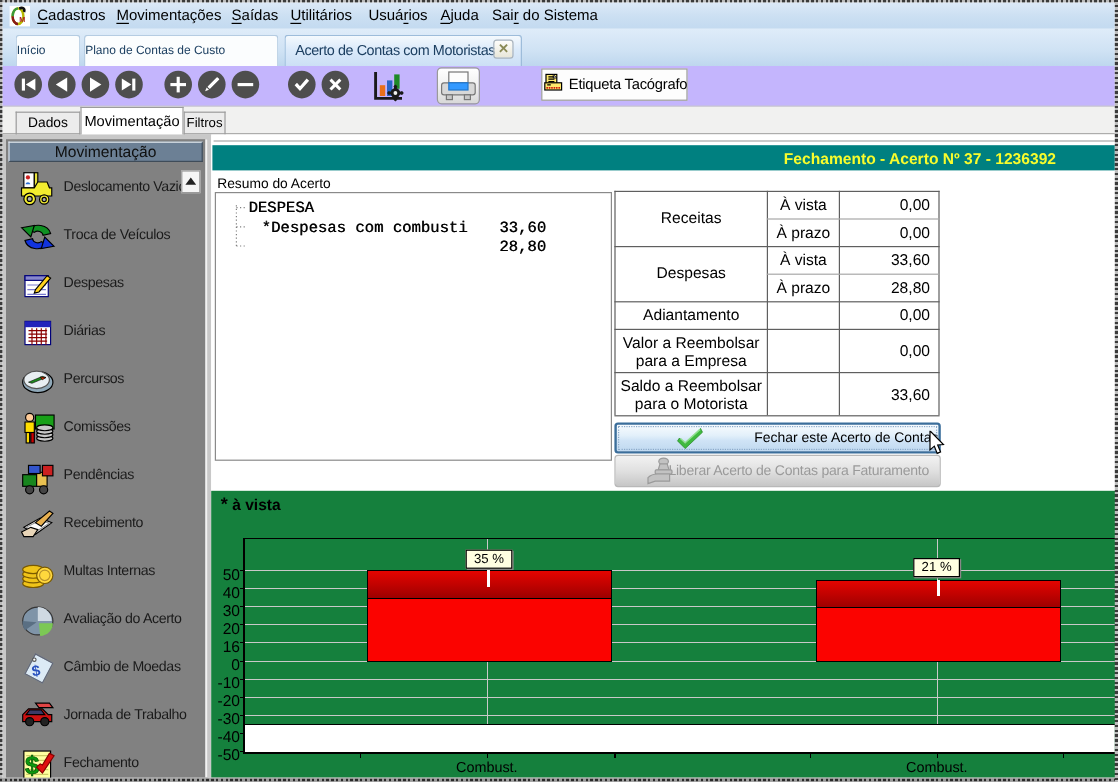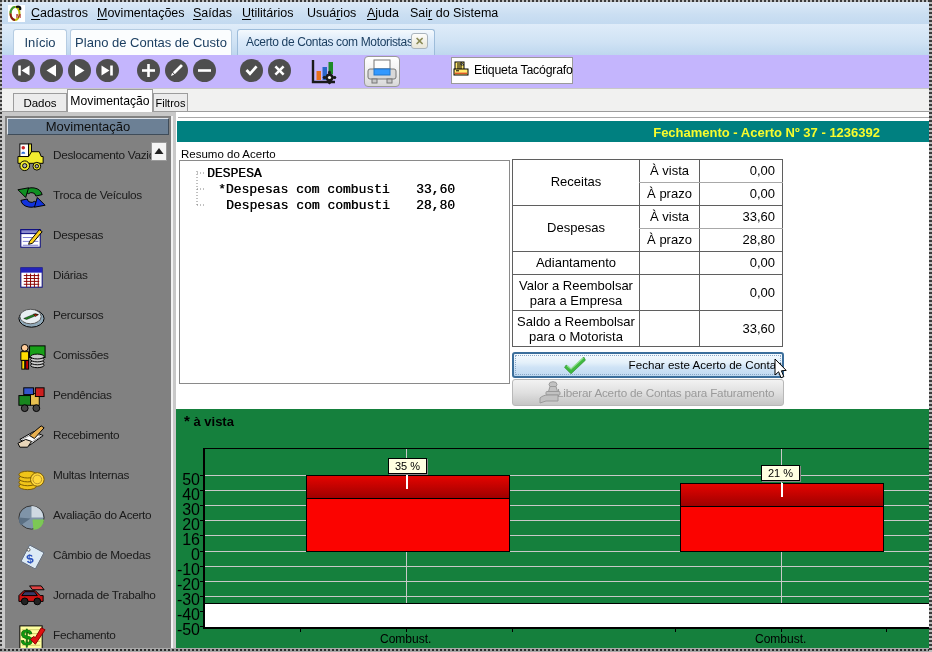--- a/index.html
+++ b/index.html
@@ -25,21 +25,21 @@
   font-size:12.5px; color:#000; }
 #menubar .mi { position:absolute; top:4px; }
 #menubar u { text-decoration:underline; text-underline-offset:2px; }
 #applogo { position:absolute; left:6px; top:3px; width:17px; height:17px; background:#fff; }
 
 
 #tabstrip { left:2px; top:24px; width:927px; height:31px;
   background:linear-gradient(180deg,#dfecf9 0%,#cfe2f4 60%,#bed7ee 100%); }
 .toptab { position:absolute; top:5px; height:26px; background:#fbfdfe;
   border:1px solid #b5cce2; border-bottom:none; border-radius:3px 3px 0 0;
-  color:#1c3f61; font-size:13px; text-align:center; }
+  color:#1c3f61; font-size:10px; }
 .toptab.active { background:linear-gradient(180deg,#f4f9fd 0%,#dbeafa 45%,#cce0f5 100%);
   border-color:#9dbcda; }
 #closebox { position:absolute; right:6px; top:3px; width:17px; height:16px;
   border:1px solid #aab4bd; border-radius:3px;
   background:linear-gradient(180deg,#fdfdfb 0%,#e8e6d8 100%);
   color:#8a8a55; font-size:11px; font-weight:bold; text-align:center; line-height:15px; }
 
 
 #toolbar { left:2px; top:55px; width:927px; height:34px; background:#c4b5fd;
   border-bottom:1px solid #c8c8c8; }
@@ -100,21 +100,21 @@
   background:linear-gradient(180deg,#f7fbfe 0%,#e3f0fa 40%,#cfe3f6 60%,#c0d9f0 100%);
   font-size:11.6px; color:#000; text-align:right; line-height:22px; white-space:nowrap; }
 #btn2 { position:absolute; left:336px; top:267px; width:272px; height:27px;
   border:1px solid #b8b8b8; border-radius:3px;
   background:linear-gradient(180deg,#f2f2f2 0%,#e0e0e0 50%,#c6c6c6 100%);
   font-size:11.7px; letter-spacing:-0.2px; color:#9a9a9a; text-align:left; line-height:25px; white-space:nowrap; }
 
 
 #chart { position:absolute; left:0px; top:297px; width:909px; height:239px; background:#15803d; }
 #avista { position:absolute; left:8px; top:3px; font-size:13px; font-weight:bold; color:#000; }
-.ylab { position:absolute; font-size:16px; color:#000; text-align:right; width:28px; }
+.ylab { position:absolute; font-size:13px; color:#000; text-align:right; width:28px; }
 .xlab { position:absolute; font-size:12px; color:#000; }
 .tooltip { position:absolute; background:#ffffe1; border:1px solid #000; font-size:11px;
   text-align:center; color:#000; box-shadow:1px 1px 0 #888; }
 </style>
 </head>
 <body>
 
 <div id="menubar" class="abs">
   <div id="applogo"><svg width="17" height="17" viewBox="0 0 17 17">
  <ellipse cx="7" cy="8.5" rx="4.5" ry="6.5" fill="none" stroke="#b8b800" stroke-width="2"></ellipse>
@@ -414,21 +414,20 @@
   <div id="groupbox">
     <svg width="329" height="217" style="position:absolute;left:0;top:0">
       <line x1="17" y1="10" x2="17" y2="44" stroke="#808080" stroke-width="1" stroke-dasharray="1,2"></line>
       <line x1="17" y1="12" x2="26" y2="12" stroke="#808080" stroke-width="1" stroke-dasharray="1,2"></line>
       <line x1="17" y1="28" x2="26" y2="28" stroke="#808080" stroke-width="1" stroke-dasharray="1,2"></line>
       <line x1="17" y1="44" x2="26" y2="44" stroke="#808080" stroke-width="1" stroke-dasharray="1,2"></line>
     </svg>
     <div class="treerow" style="left:27px; top:5px;">DESPESA</div>
     <div class="treerow" style="left:38px; top:21px;text-align:center;">*Despesas com combusti</div>
     <div class="treerow" style="left:236px; top:21px;">33,60</div>
-    <div class="treerow" style="left:46px; top:37px;">Despesas com combusti</div>
     <div class="treerow" style="left:236px; top:37px;">28,80</div>
   </div>
   <div id="rtable">
 
     <div class="tline" style="left:0; top:0; width:1px; height:187px;"></div>
     <div class="tline" style="left:127px; top:0; width:1px; height:187px;"></div>
     <div class="tline" style="left:187px; top:0; width:1px; height:187px;"></div>
     <div class="tline" style="left:270px; top:0; width:1px; height:187px;"></div>
 
     <div class="tline" style="left:0; top:0; width:271px; height:1px;"></div>

